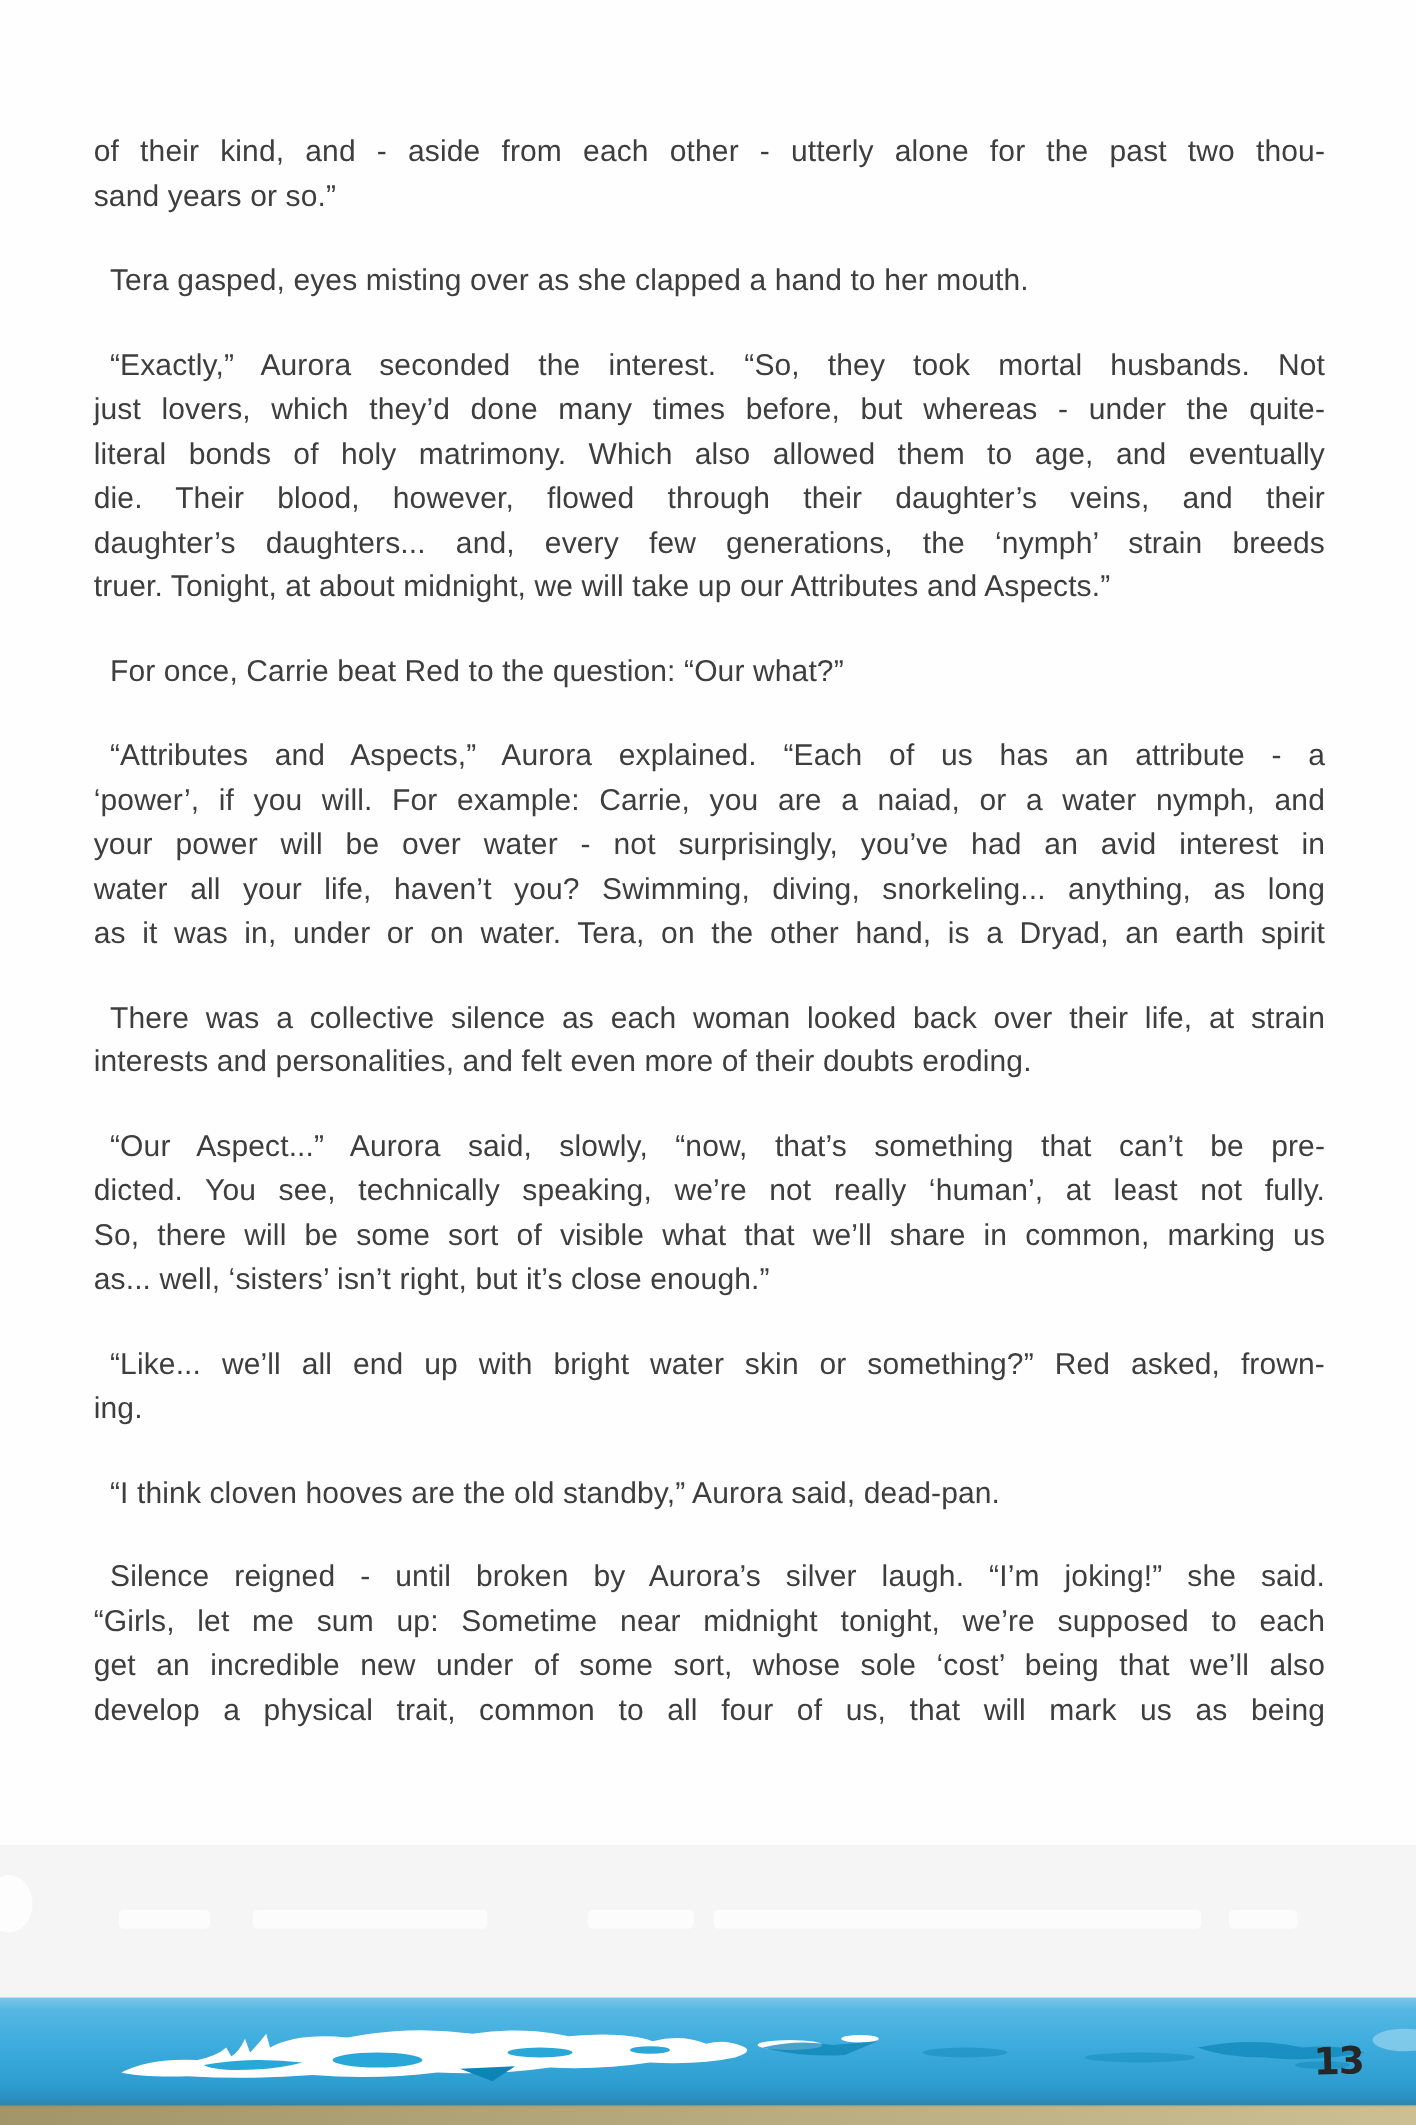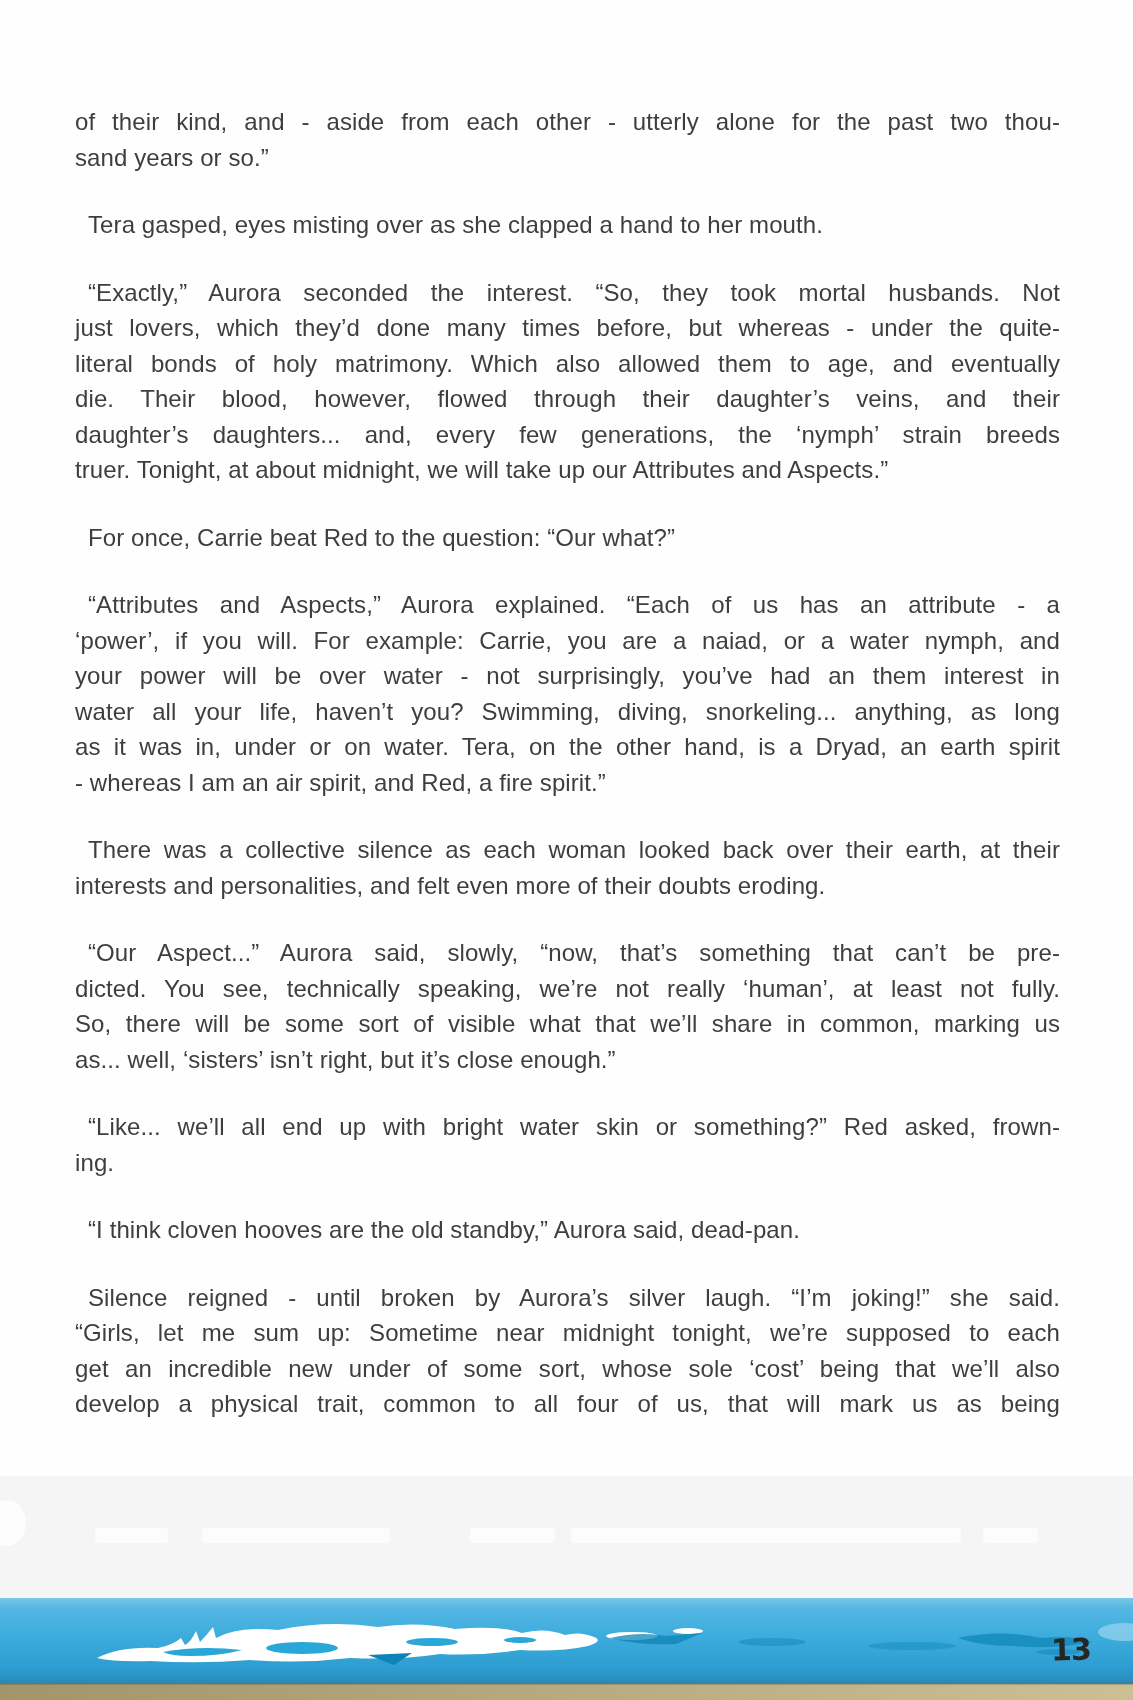--- a/index.html
+++ b/index.html
@@ -78,27 +78,26 @@
         <div class="line">die. Their blood, however, flowed through their daughter’s veins, and their</div>
         <div class="line">daughter’s daughters... and, every few generations, the ‘nymph’ strain breeds</div>
         <div class="line last">truer. Tonight, at about midnight, we will take up our Attributes and Aspects.”</div>
       </div>
       <div class="para">
         <div class="line last indent">For once, Carrie beat Red to the question: “Our what?”</div>
       </div>
       <div class="para">
         <div class="line indent">“Attributes and Aspects,” Aurora explained. “Each of us has an attribute - a</div>
         <div class="line">‘power’, if you will. For example: Carrie, you are a naiad, or a water nymph, and</div>
-        <div class="line">your power will be over water - not surprisingly, you’ve had an them interest in</div>
+        <div class="line">your power will be over water - not surprisingly, you’ve had an avid interest in</div>
         <div class="line">water all your life, haven’t you? Swimming, diving, snorkeling... anything, as long</div>
         <div class="line">as it was in, under or on water. Tera, on the other hand, is a Dryad, an earth spirit</div>
-        <div class="line last">- whereas I am an air spirit, and Red, a fire spirit.”</div>
       </div>
       <div class="para">
-        <div class="line indent">There was a collective silence as each woman looked back over their earth, at their</div>
+        <div class="line indent">There was a collective silence as each woman looked back over their life, at strain</div>
         <div class="line last">interests and personalities, and felt even more of their doubts eroding.</div>
       </div>
       <div class="para">
         <div class="line indent">“Our Aspect...” Aurora said, slowly, “now, that’s something that can’t be pre-</div>
         <div class="line">dicted. You see, technically speaking, we’re not really ‘human’, at least not fully.</div>
         <div class="line">So, there will be some sort of visible what that we’ll share in common, marking us</div>
         <div class="line last">as... well, ‘sisters’ isn’t right, but it’s close enough.”</div>
       </div>
       <div class="para">
         <div class="line indent">“Like... we’ll all end up with bright water skin or something?” Red asked, frown-</div>

